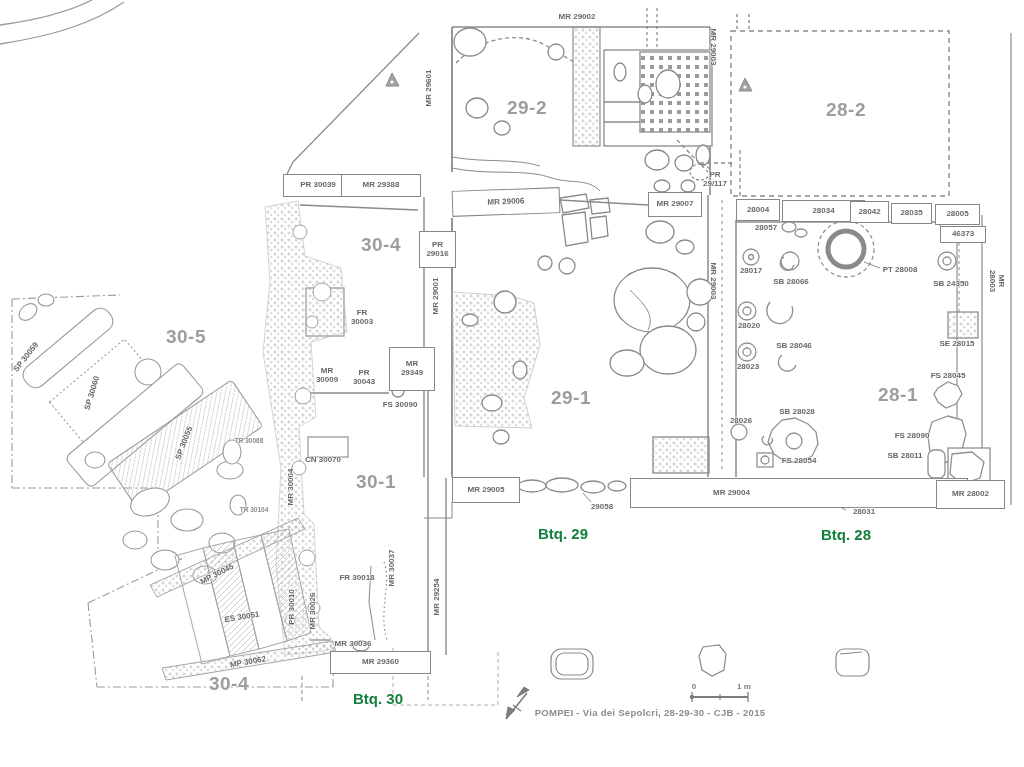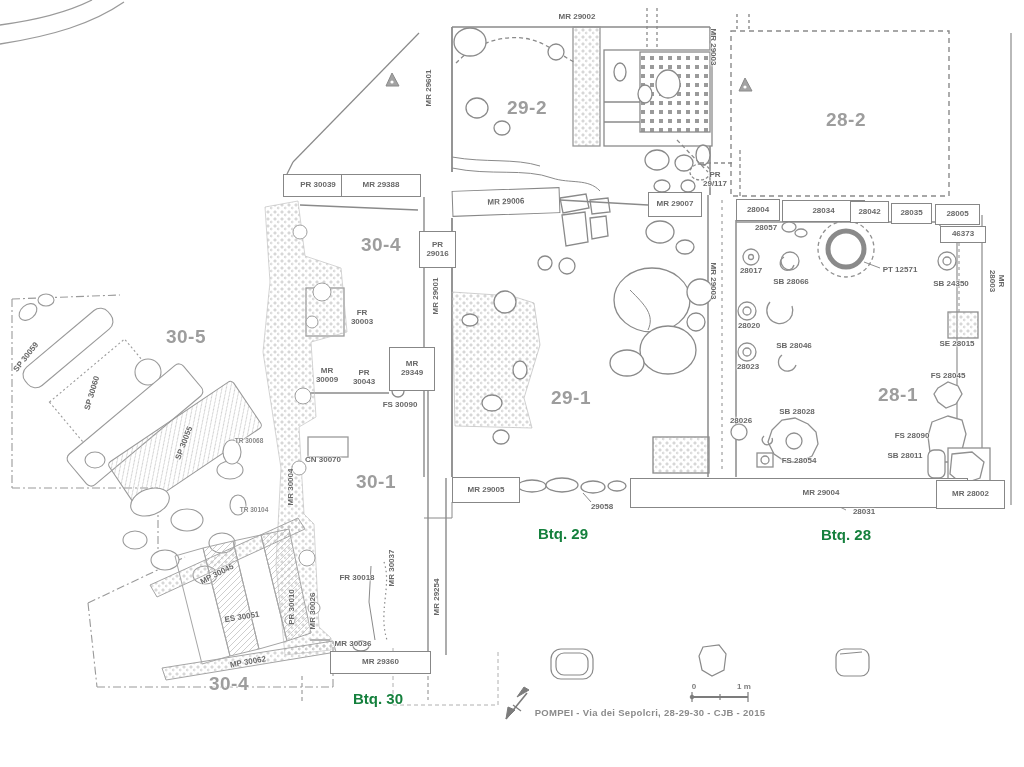--- a/index.html
+++ b/index.html
@@ -255,52 +255,52 @@
 
 <div class="wallbox" style="left:283px;top:174px;width:70px;height:23px"><span>PR 30039</span></div>
 <div class="wallbox" style="left:341px;top:174px;width:80px;height:23px"><span>MR 29388</span></div>
 <div class="wallbox" style="left:452px;top:189px;width:108px;height:26px;transform:rotate(-2deg)"><span>MR 29006</span></div>
 <div class="wallbox" style="left:648px;top:192px;width:54px;height:25px"><span>MR 29007</span></div>
 <div class="wallbox" style="left:419px;top:231px;width:37px;height:37px"><span>PR
 29016</span></div>
 <div class="wallbox" style="left:389px;top:347px;width:46px;height:44px"><span>MR
 29349</span></div>
 <div class="wallbox" style="left:452px;top:477px;width:68px;height:26px"><span>MR 29005</span></div>
-<div class="wallbox" style="left:630px;top:478px;width:338px;height:30px;justify-content:center;padding-left:44px"><span>MR 29004</span></div>
+<div class="wallbox" style="left:630px;top:478px;width:338px;height:30px;justify-content:flex-start;padding-left:82px"><span>MR 29004</span></div>
 <div class="wallbox" style="left:936px;top:480px;width:69px;height:29px"><span>MR 28002</span></div>
 <div class="wallbox" style="left:330px;top:651px;width:101px;height:23px"><span>MR 29360</span></div>
 <div class="wallbox" style="left:736px;top:199px;width:44px;height:22px"><span>28004</span></div>
 <div class="wallbox" style="left:782px;top:200px;width:83px;height:22px"><span>28034</span></div>
 <div class="wallbox" style="left:850px;top:201px;width:39px;height:22px"><span>28042</span></div>
 <div class="wallbox" style="left:891px;top:203px;width:41px;height:21px"><span>28035</span></div>
 <div class="wallbox" style="left:935px;top:204px;width:45px;height:21px"><span>28005</span></div>
 <div class="wallbox" style="left:940px;top:226px;width:46px;height:17px"><span>46373</span></div>
 
 <div class="lbl area" style="left:527px;top:108px">29-2</div>
-<div class="lbl area" style="left:846px;top:120px">28-2</div>
+<div class="lbl area" style="left:846px;top:110px">28-2</div>
 <div class="lbl area" style="left:381px;top:245px">30-4</div>
 <div class="lbl area" style="left:186px;top:337px">30-5</div>
 <div class="lbl area" style="left:571px;top:398px">29-1</div>
 <div class="lbl area" style="left:898px;top:395px">28-1</div>
 <div class="lbl area" style="left:376px;top:482px">30-1</div>
 <div class="lbl area" style="left:229px;top:684px">30-4</div>
 
 <div class="lbl btq" style="left:563px;top:534px">Btq. 29</div>
 <div class="lbl btq" style="left:846px;top:535px">Btq. 28</div>
 <div class="lbl btq" style="left:378px;top:699px">Btq. 30</div>
 
 <div class="lbl" style="left:577px;top:17px">MR 29002</div>
 <div class="lbl" style="left:429px;top:88px;transform:translate(-50%,-50%) rotate(-90deg)">MR 29601</div>
 <div class="lbl" style="left:713px;top:47px;transform:translate(-50%,-50%) rotate(90deg)">MR 29003</div>
 <div class="lbl" style="left:715px;top:179px">PR
 29/117</div>
 <div class="lbl" style="left:766px;top:228px">28057</div>
 <div class="lbl" style="left:751px;top:271px">28017</div>
 <div class="lbl" style="left:791px;top:282px">SB 28066</div>
-<div class="lbl" style="left:900px;top:270px">PT 12571</div>
+<div class="lbl" style="left:900px;top:270px">PT 28008</div>
 <div class="lbl" style="left:951px;top:284px">SB 24350</div>
 <div class="lbl" style="left:713px;top:281px;transform:translate(-50%,-50%) rotate(90deg)">MR 29003</div>
 <div class="lbl" style="left:997px;top:281px;transform:translate(-50%,-50%) rotate(90deg)">MR 28003</div>
 <div class="lbl" style="left:749px;top:326px">28020</div>
 <div class="lbl" style="left:957px;top:344px">SE 28015</div>
 <div class="lbl" style="left:362px;top:317px">FR
 30003</div>
 <div class="lbl" style="left:436px;top:296px;transform:translate(-50%,-50%) rotate(-90deg)">MR 29001</div>
 <div class="lbl" style="left:327px;top:375px">MR
 30009</div>

